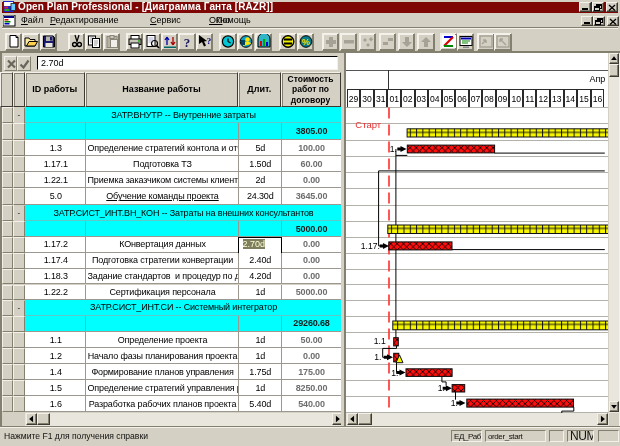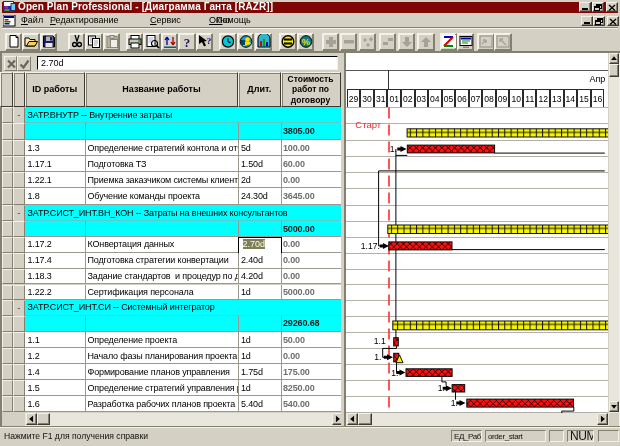--- a/index.html
+++ b/index.html
@@ -1,20 +1,20 @@
 <!DOCTYPE html>
 <html><head><meta charset="utf-8"><style>
 *{margin:0;padding:0;box-sizing:border-box;}
 html,body{width:620px;height:446px;overflow:hidden;}
 body{font-family:"Liberation Sans",sans-serif;background:#d4d0c3;position:relative;}
 .ab{position:absolute;}
 .raised{border:1px solid;border-color:#f3f1ea #84806f #84806f #f3f1ea;}
 .sunken{border:1px solid;border-color:#84806f #f3f1ea #f3f1ea #84806f;}
 .tb{background:#d4d0c3;border:1px solid;border-color:#f3f1ea #3c3a32 #3c3a32 #f3f1ea;box-shadow:inset -1px -1px 0 #84806f;}
-.txt{white-space:nowrap;overflow:hidden;font-size:9px;line-height:16px;color:#000;letter-spacing:-0.15px;}
+.txt{white-space:nowrap;overflow:hidden;font-size:9px;line-height:16px;color:#000;letter-spacing:-0.15px;text-align:center;}
 </style></head><body>
 
 <div class="ab" style="left:2px;top:2px;width:616px;height:12px;background:#7e0604;"></div>
 <svg class="ab" style="left:3px;top:1px" width="13" height="12" viewBox="0 0 13 12">
 <rect x="0" y="0" width="11" height="11" fill="#2222cc"></rect>
 <rect x="1" y="1" width="9" height="4" fill="#ffffff"></rect>
 <rect x="1.5" y="5.5" width="3.5" height="2" fill="#ee2222"></rect>
 <rect x="1.5" y="8" width="5" height="2" fill="#22aa22"></rect>
 <rect x="8" y="2.5" width="4.5" height="7" fill="#66ccff" stroke="#222" stroke-width="0.8"></rect>
 </svg>
@@ -291,22 +291,22 @@
 <div class="ab txt" style="left:27.5px;top:172px;width:56.5px;line-height:16.25px;">1.22.1</div>
 <div class="ab txt" style="left:87.5px;top:172px;width:150px;line-height:16.25px;">Приемка заказчиком системы клиент</div>
 <div class="ab txt" style="left:241px;top:172px;width:38.5px;line-height:16.25px;">2d</div>
 <div class="ab txt" style="left:283px;top:172px;width:57px;line-height:16.25px;font-weight:bold;color:#6e6e6e;">0.00</div>
 <div class="ab" style="left:1.5px;top:188.25px;width:11.5px;height:16.25px;background:#d4d0c3;border:1px solid;border-color:#f3f1ea #84806f #84806f #f3f1ea;"></div>
 <div class="ab" style="left:13px;top:188.25px;width:11.5px;height:16.25px;background:#d4d0c3;border:1px solid;border-color:#f3f1ea #84806f #84806f #f3f1ea;"></div>
 <div class="ab" style="left:24.5px;top:188.25px;width:316px;height:16.25px;background:#fff;border-bottom:1px solid #9c9890;"></div>
 <div class="ab" style="left:85px;top:188.25px;width:1px;height:16.25px;background:#9c9890;"></div>
 <div class="ab" style="left:238px;top:188.25px;width:1px;height:16.25px;background:#9c9890;"></div>
 <div class="ab" style="left:280.5px;top:188.25px;width:1px;height:16.25px;background:#9c9890;"></div>
-<div class="ab txt" style="left:27.5px;top:188.25px;width:56.5px;line-height:16.25px;">1.8</div>
-<div class="ab txt" style="left:87.5px;top:188.25px;width:150px;line-height:16.25px;">Обучение команды проекта</div>
+<div class="ab txt" style="left:27.5px;top:188.25px;width:56.5px;line-height:16.25px;">5.0</div>
+<div class="ab txt" style="left:87.5px;top:188.25px;width:150px;line-height:16.25px;text-decoration:underline;">Обучение команды проекта</div>
 <div class="ab txt" style="left:241px;top:188.25px;width:38.5px;line-height:16.25px;">24.30d</div>
 <div class="ab txt" style="left:283px;top:188.25px;width:57px;line-height:16.25px;font-weight:bold;color:#6e6e6e;">3645.00</div>
 <div class="ab" style="left:1.5px;top:204.5px;width:11.5px;height:16.25px;background:#d4d0c3;border:1px solid;border-color:#f3f1ea #84806f #84806f #f3f1ea;"></div>
 <div class="ab" style="left:13px;top:204.5px;width:11.5px;height:16.25px;background:#d4d0c3;border:1px solid;border-color:#f3f1ea #84806f #84806f #f3f1ea;"></div>
 <div class="ab" style="left:14px;top:204.5px;width:9.5px;height:16.25px;background:#d4d0c3;color:#000;font-size:8px;line-height:16.25px;text-align:center;">-</div>
 <div class="ab" style="left:24.5px;top:204.5px;width:316px;height:16.25px;background:#00ffff;border-bottom:1px solid #5fc8c8;"></div>
 <div class="ab txt" style="left:27.5px;top:204.5px;width:312px;height:16.25px;line-height:16.25px;">ЗАТР.СИСТ_ИНТ.ВН_КОН -- Затраты на внешних консультантов</div>
 <div class="ab" style="left:1.5px;top:220.75px;width:11.5px;height:16.25px;background:#d4d0c3;border:1px solid;border-color:#f3f1ea #84806f #84806f #f3f1ea;"></div>
 <div class="ab" style="left:13px;top:220.75px;width:11.5px;height:16.25px;background:#d4d0c3;border:1px solid;border-color:#f3f1ea #84806f #84806f #f3f1ea;"></div>
 <div class="ab" style="left:24.5px;top:220.75px;width:316px;height:16.25px;background:#00ffff;border-bottom:1px solid #9c9890;"></div>

